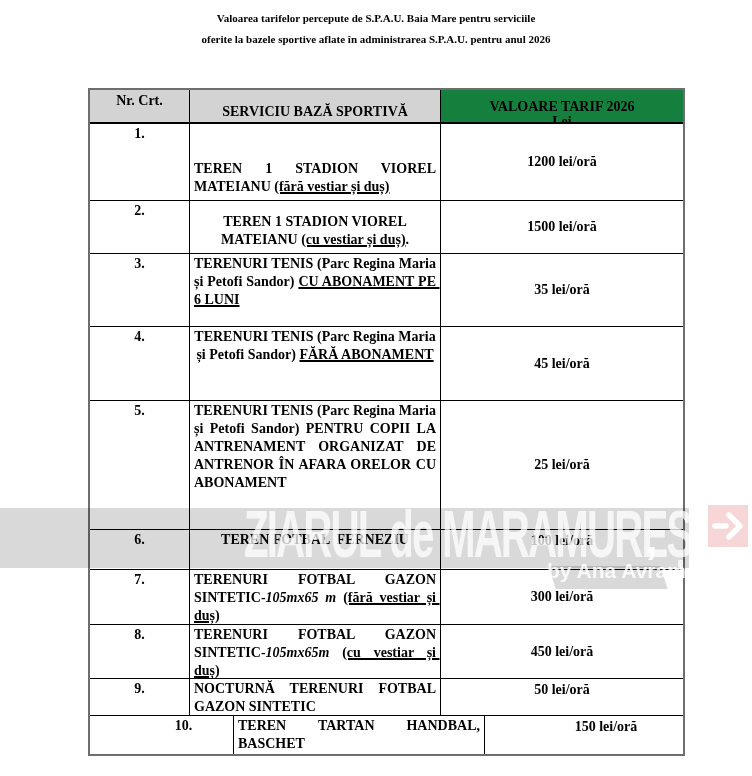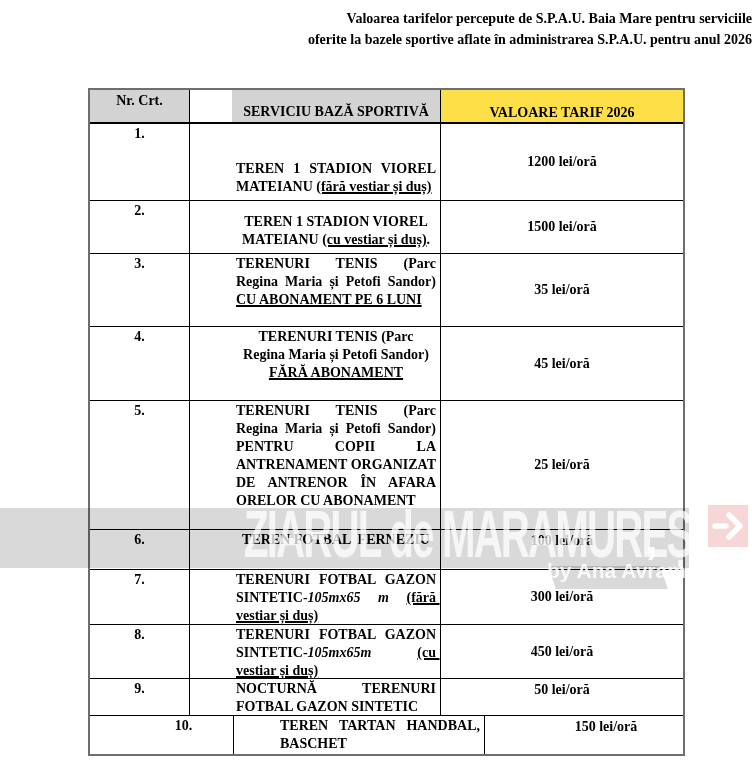--- a/index.html
+++ b/index.html
@@ -14,61 +14,61 @@
     font-weight: bold;
     color: #000;
   }
 
   
   .doc-title {
     position: absolute;
     top: 8px;
     left: 0;
     width: 100%;
-    text-align: right;
-    font-size: 14px;
+    text-align: center;
+    font-size: 11px;
     line-height: 21px;
   }
 
   
   .tariff-table {
     position: absolute;
     left: 88px;
     top: 88px;
     width: 597px;
     border: 2px solid var(--border-outer);
     background: #fff;
   }
   .t-head, .t-row {
     display: grid;
     grid-template-columns: 100px 251px 242px;
   }
   .t-head { height: 34px; border-bottom: 2px solid var(--border-inner); }
   .cell { overflow: hidden; }
   .c-nr, .h1 { border-right: 1.5px solid var(--border-inner); }
-  .c-srv, .h2 { border-right: 1.5px solid var(--border-inner); margin-left: 42px; }
+  .c-srv, .h2 { border-right: 1.5px solid var(--border-inner); }
 
   .h1 {
     background: var(--header-bg);
     text-align: center;
     padding-top: 3px;
     font-size: 14px;
   }
   .h2 {
     background: var(--header-bg);
     display: flex;
     align-items: flex-end;
     justify-content: center;
     padding-bottom: 2px;
     font-size: 14px;
   }
   .h3 {
-    background: #fde047;
-    text-align: center;
-    padding-top: 15px;
+    background: #15803d;
+    text-align: center;
+    padding-top: 9px;
     font-size: 14px;
     line-height: 15px;
   }
 
   .t-row { border-bottom: 1.5px solid var(--border-inner); }
   .t-row:last-child { border-bottom: none; padding-left: 44px; }
 
   
   .t-row:nth-of-type(1)  { height: 77px; }
   .t-row:nth-of-type(2)  { height: 53px; }

